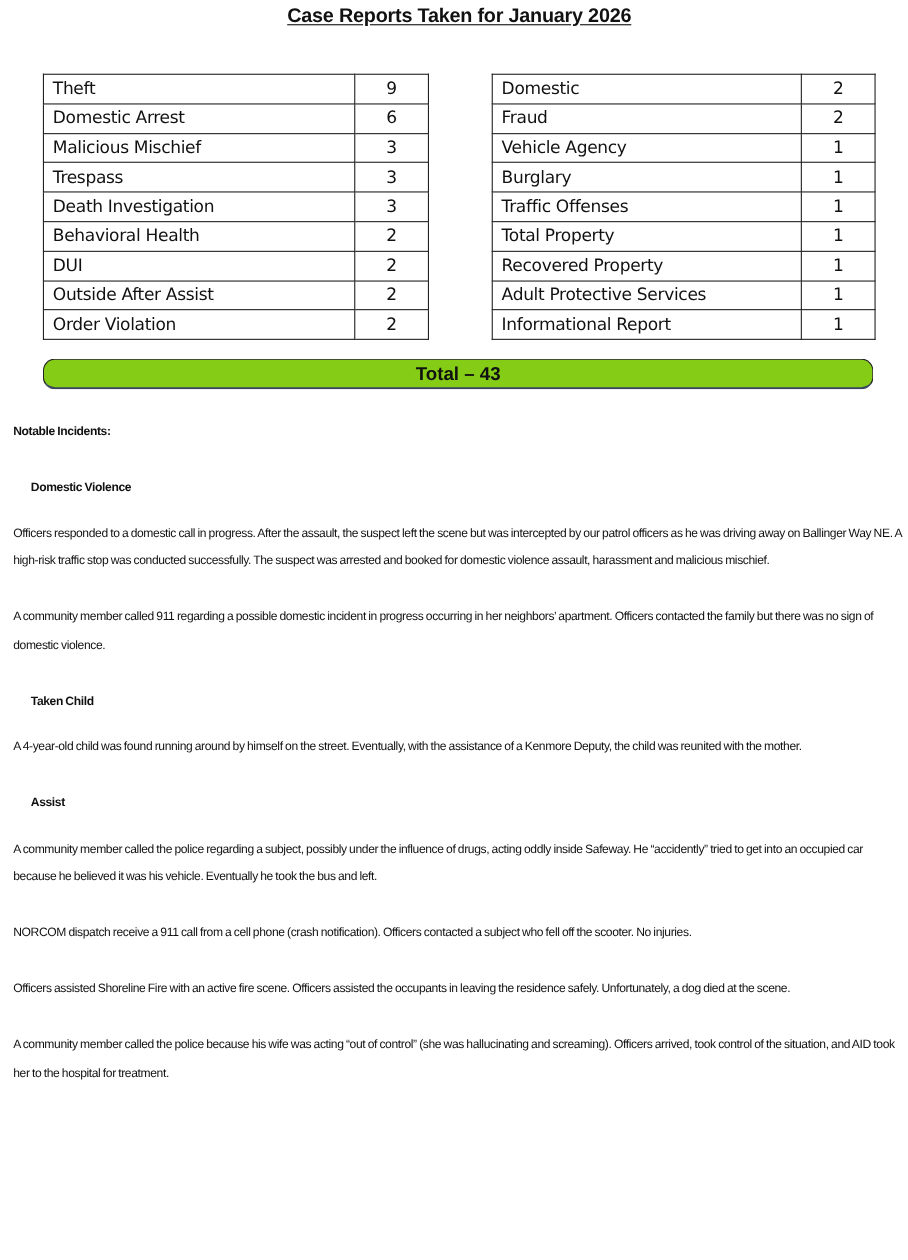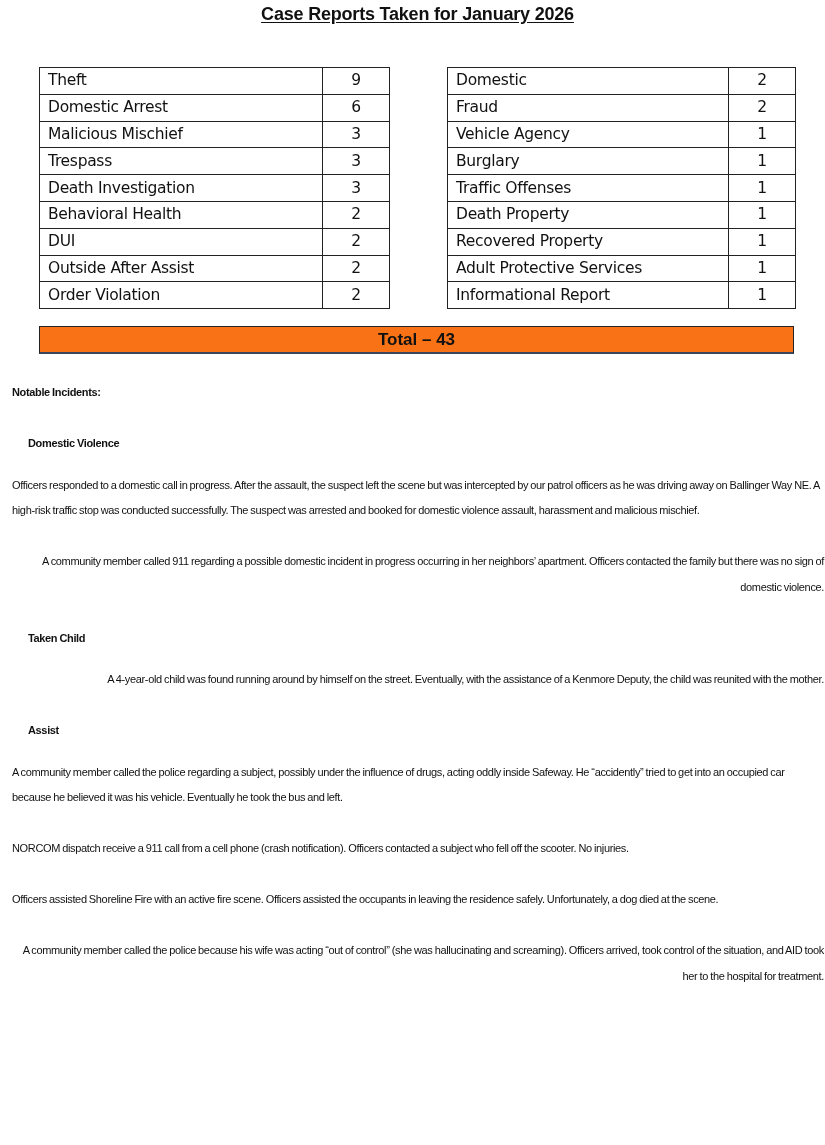--- a/index.html
+++ b/index.html
@@ -85,21 +85,20 @@
     }
     .notable-heading {
       font-weight: bold;
       margin: 0 0 25.5px 0;
     }
     .para {
       margin: 0 0 25.5px 0;
     }
     .section-block .para:last-child {
       margin-bottom: 25.5px;
-      text-align: right;
     }
   </style>
 </head>
 <body>
 
 <div class="page-title">Case Reports Taken for January 2026</div>
 
 <table class="counts" id="table-left">
   <tbody id="tbody-left">
       <tr>
@@ -157,39 +156,39 @@
       </tr>
       <tr>
         <td class="label">Burglary</td>
         <td class="num">1</td>
       </tr>
       <tr>
         <td class="label">Traffic Offenses</td>
         <td class="num">1</td>
       </tr>
       <tr>
-        <td class="label">Death Property</td>
+        <td class="label">Total Property</td>
         <td class="num">1</td>
       </tr>
       <tr>
         <td class="label">Recovered Property</td>
         <td class="num">1</td>
       </tr>
       <tr>
         <td class="label">Adult Protective Services</td>
         <td class="num">1</td>
       </tr>
       <tr>
         <td class="label">Informational Report</td>
         <td class="num">1</td>
       </tr>
     </tbody>
 </table>
 
-<div class="total-bar" style="background: #f97316;">Total – 43</div>
+<div class="total-bar" style="background: #84cc16; border-radius: 11px;">Total – 43</div>
 
 <div class="body-text">
   <p class="notable-heading">Notable Incidents:</p>
   <div id="sections">
       <div class="section-block">
         <p class="section-heading">Domestic Violence</p>
         <p class="para">Officers responded to a domestic call in progress. After the assault, the suspect left the scene but was intercepted by our patrol officers as he was driving away on Ballinger Way NE. A high-risk traffic stop was conducted successfully. The suspect was arrested and booked for domestic violence assault, harassment and malicious mischief.</p>
         <p class="para">A community member called 911 regarding a possible domestic incident in progress occurring in her neighbors’ apartment. Officers contacted the family but there was no sign of domestic violence.</p>
       </div>
       <div class="section-block">

